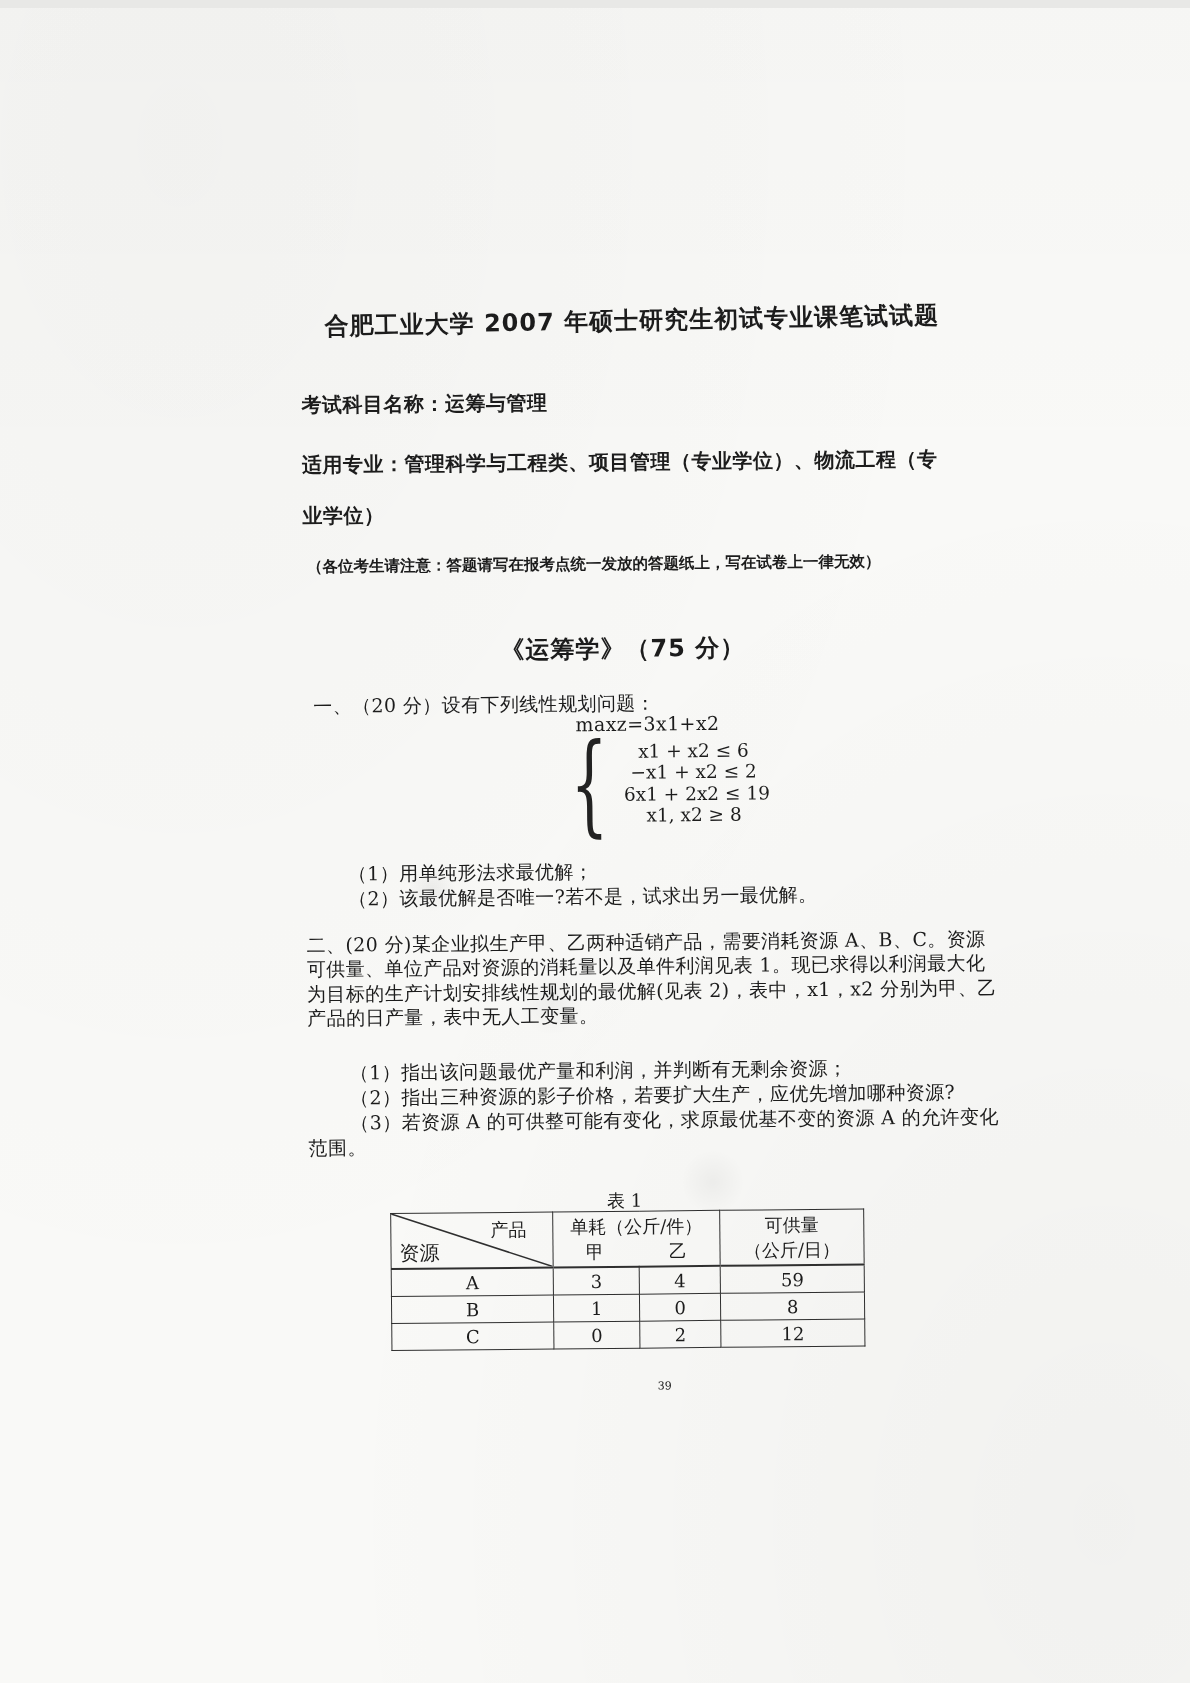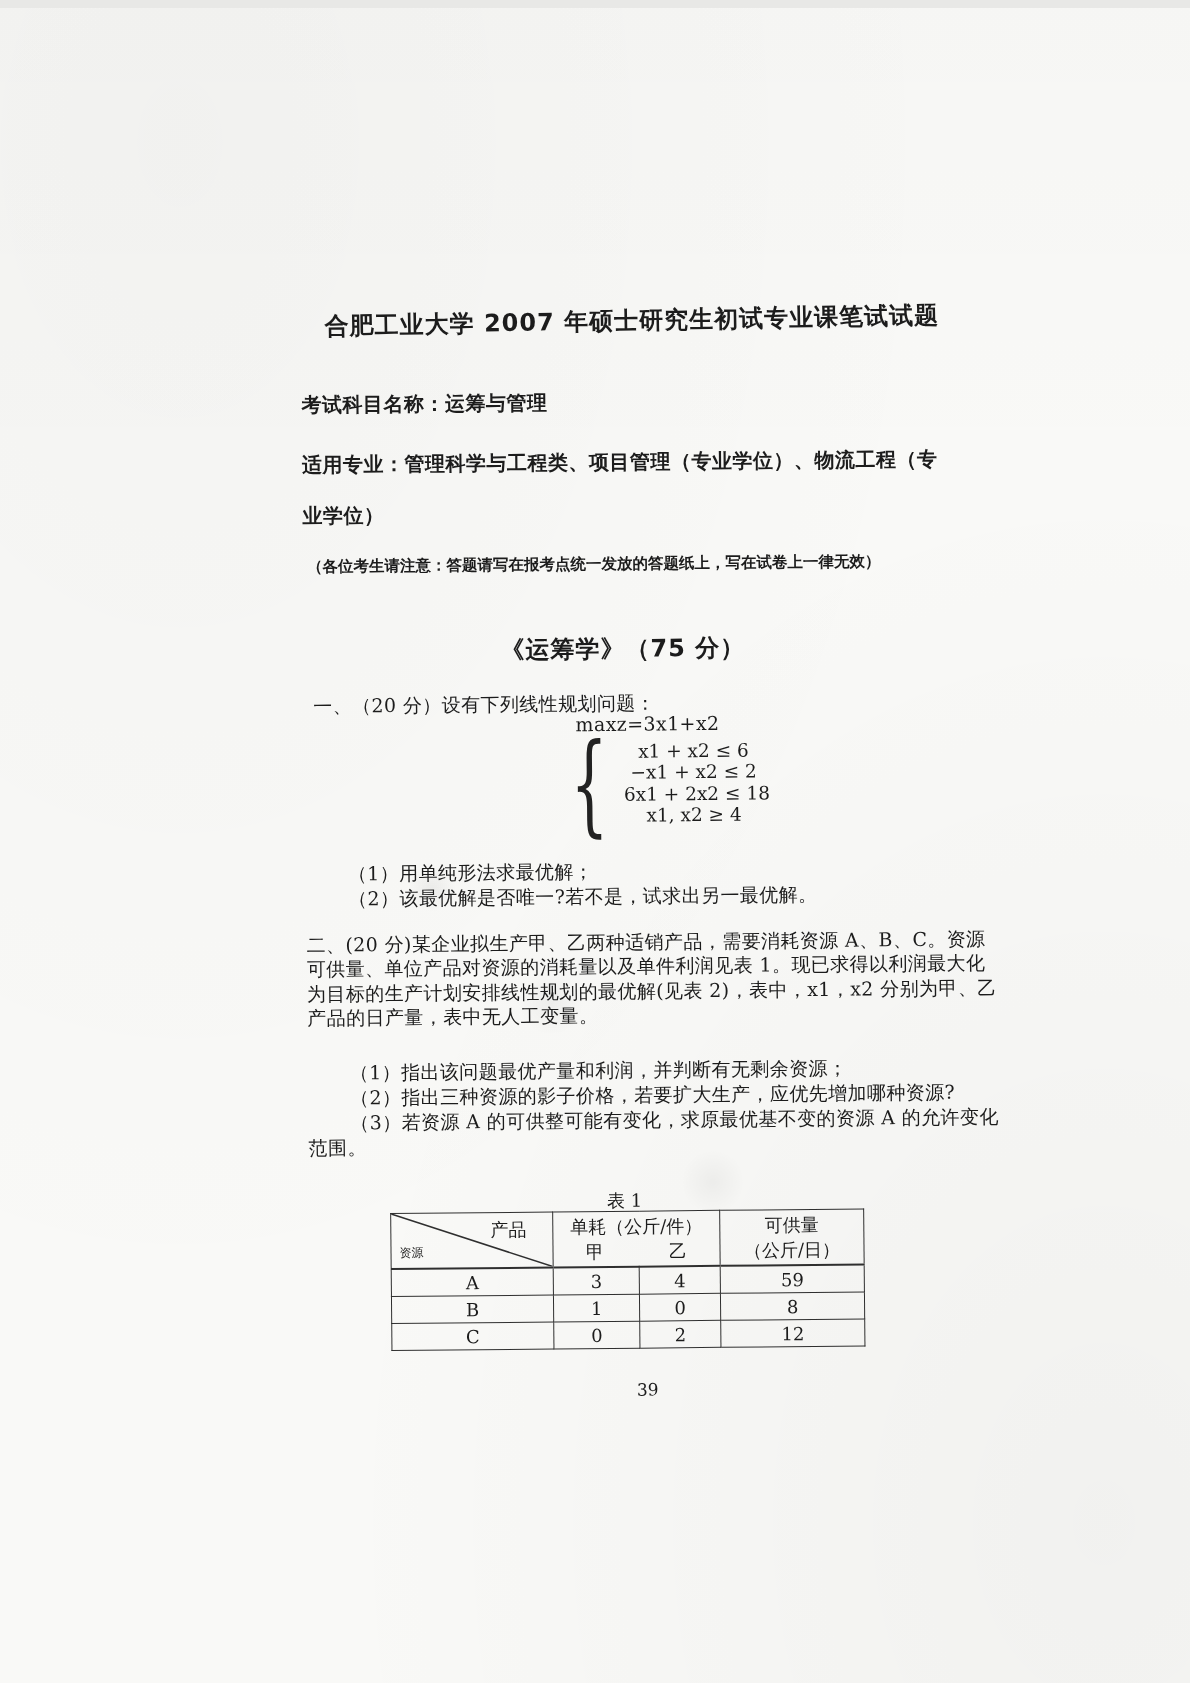--- a/index.html
+++ b/index.html
@@ -48,21 +48,21 @@
     padding:0;height:26px;line-height:25px;
   }
   #table1 tr.header-row td{height:54px;border-bottom-width:2px;}
   #table1 td.c1{width:161px;}
   #table1 td.c2{width:85px;}
   #table1 td.c3{width:80px;}
   #table1 td.c4{width:143px;}
   #diag-cell{position:relative;}
   #diag-cell svg{position:absolute;inset:0;width:100%;height:100%;}
   .diag-top{position:absolute;top:4px;right:26px;font-size:18px;}
-  .diag-bottom{position:absolute;bottom:2px;left:8px;font-size:12px;}
+  .diag-bottom{position:absolute;bottom:2px;left:8px;font-size:20px;}
   .hdr-2line{line-height:25px;}
   .jia-yi{display:flex;}
   .jia-yi span{flex:1;text-align:center;}
 </style>
 </head>
 <body>
 
 <div id="page">
   <div id="scan">
 
@@ -80,22 +80,22 @@
 
     <div class="abs body-text" style="left:315px;top:683px;">一、（20 分）设有下列线性规划问题：</div>
 
     <div class="abs body-text" style="left:577px;top:705px;font-size:19px;">maxz=3x1+x2</div>
 
     <div id="constraints" class="abs" style="left:556px;top:728px;">
       <div id="brace">{</div>
       <div id="constraint-lines">
         <div>x1 + x2 ≤ 6</div>
         <div>−x1 + x2 ≤ 2</div>
-        <div>6x1 + 2x2 ≤ 18</div>
-        <div>x1, x2 ≥ 4</div>
+        <div>6x1 + 2x2 ≤ 19</div>
+        <div>x1, x2 ≥ 8</div>
       </div>
     </div>
 
     <div class="abs body-text" style="left:348px;top:851px;">（1）用单纯形法求最优解；</div>
     <div class="abs body-text" style="left:348px;top:876px;">（2）该最优解是否唯一?若不是，试求出另一最优解。</div>
 
     <div class="abs body-text" style="left:306px;top:922px;">二、(20 分)某企业拟生产甲、乙两种适销产品，需要消耗资源 A、B、C。资源</div>
     <div class="abs body-text" style="left:306px;top:946px;">可供量、单位产品对资源的消耗量以及单件利润见表 1。现已求得以利润最大化</div>
     <div class="abs body-text" style="left:306px;top:971px;">为目标的生产计划安排线性规划的最优解(见表 2)，表中，x1，x2 分别为甲、乙</div>
     <div class="abs body-text" style="left:306px;top:995px;">产品的日产量，表中无人工变量。</div>
@@ -143,20 +143,20 @@
       </tr>
       <tr>
         <td class="c1">C</td>
         <td class="c2">0</td>
         <td class="c3">2</td>
         <td class="c4">12</td>
       </tr>
     </tbody>
       </table>
 
-    <div class="abs" style="left:632px;top:1372px;font-size:17px;">39</div>
+    <div class="abs" style="left:653px;top:1372px;font-size:11px;">39</div>
 
     <div class="smudge" style="left:408px;top:855px;width:48px;height:48px;background:radial-gradient(circle, rgba(0,0,0,0.05), transparent 70%);"></div>
     <div class="smudge" style="left:515px;top:965px;width:70px;height:60px;background:radial-gradient(circle, rgba(0,0,0,0.045), transparent 70%);"></div>
     <div class="smudge" style="left:680px;top:1140px;width:60px;height:70px;background:radial-gradient(circle, rgba(0,0,0,0.04), transparent 70%);"></div>
 
   </div>
 </div>
 
 </body></html>

